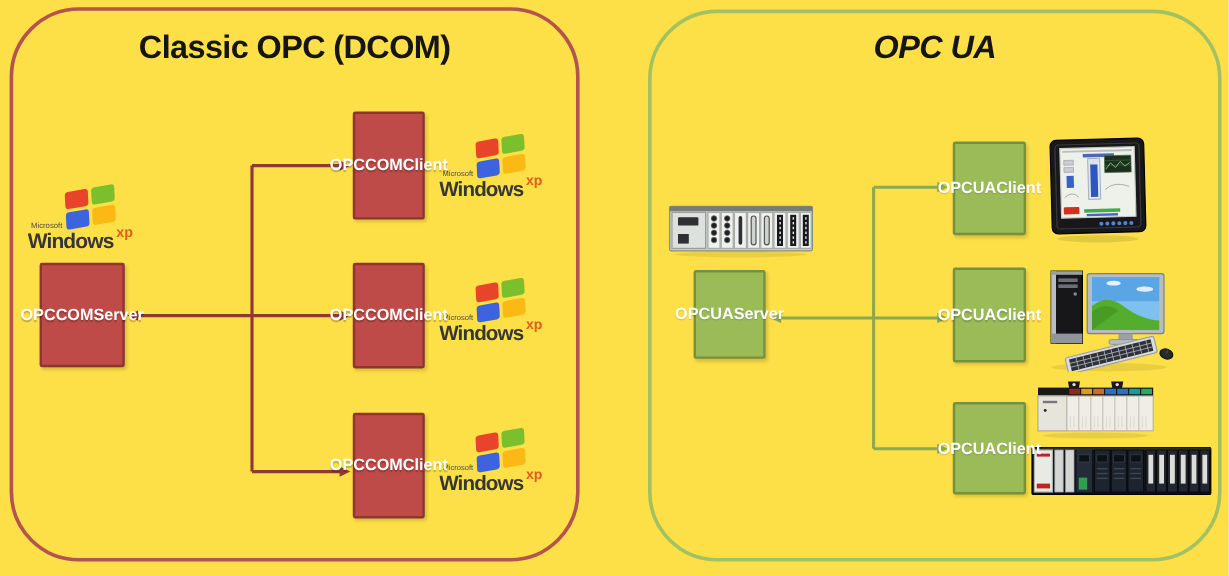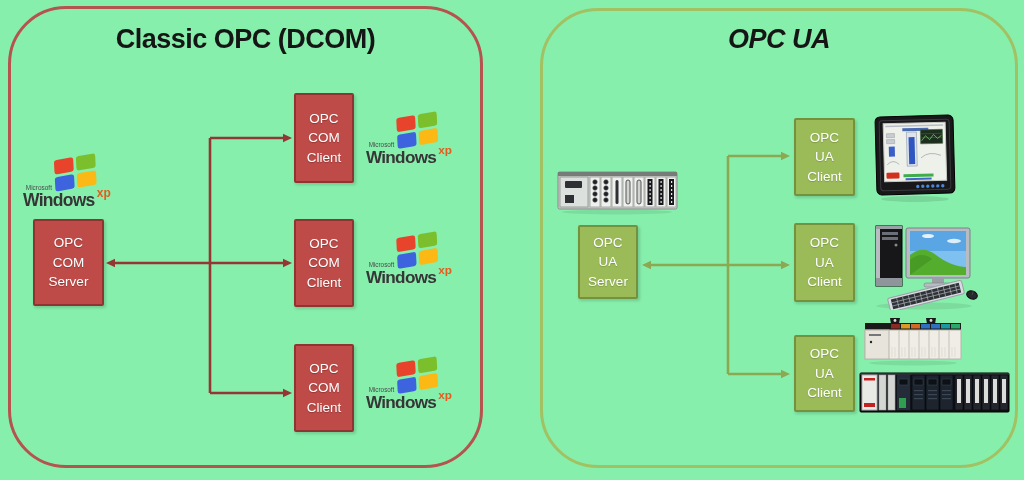--- a/index.html
+++ b/index.html
@@ -1,25 +1,25 @@
 <!DOCTYPE html>
 <html style="--red-fill: #BE4B48; --red-border: #8E3431; --red-panel: #B5534F; --red-arrow: #943634; --green-fill: #9BBB59; --green-border: #74923E; --green-panel: #A2C162; --green-arrow: #8CA851; --node-text: #FFFFFF; --title-text: #151515;"><head>
 <meta charset="utf-8">
 <style>
   html,body{margin:0;padding:0;background:#fff;}
-  .canvas{position:relative;width:1024px;height:480px;background:#86efac;overflow:hidden;
+  .canvas{position:relative;width:1024px;height:480px;background:#fde047;overflow:hidden;
           font-family:"Liberation Sans", sans-serif;}
   .panel{position:absolute;box-sizing:border-box;border-style:solid;border-width:3px;border-radius:58px;background:transparent;}
   .panel.left{left:8px;top:6px;width:475px;height:462px;border-color:var(--red-panel);}
   .panel.right{left:540px;top:8px;width:478px;height:460px;border-color:var(--green-panel);}
   .panel-title{position:absolute;text-align:center;font-weight:bold;font-size:27px;letter-spacing:-0.5px;color:var(--title-text);}
   .panel-title.left{left:8px;top:24px;width:475px;}
   .panel-title.right{left:540px;top:24px;width:478px;font-style:italic;}
-  .node{position:absolute;box-sizing:border-box;display:flex;flex-direction:column;align-items:center;justify-content:center;
-        text-align:center;font-weight:normal;color:var(--node-text);font-size:13.5px;line-height:1.45;border-radius:2px;
+  .node{position:absolute;box-sizing:border-box;display:flex;flex-direction:row;align-items:center;justify-content:center;
+        text-align:center;font-weight:bold;color:var(--node-text);font-size:13.5px;line-height:1.45;border-radius:2px;
         box-shadow:1.5px 2px 3px rgba(0,0,0,0.15);}
   .node.red{background:var(--red-fill);border:2px solid var(--red-border);text-shadow:0 1px 1px rgba(0,0,0,0.25);}
   .node.green{background:var(--green-fill);border:2px solid var(--green-border);text-shadow:0 1px 1px rgba(0,0,0,0.18);}
   .abs{position:absolute;}
   svg.layer{position:absolute;left:0;top:0;pointer-events:none;}
   .hiddendefs{position:absolute;width:0;height:0;overflow:hidden;}
 </style>
 </head>
 <body>
 

